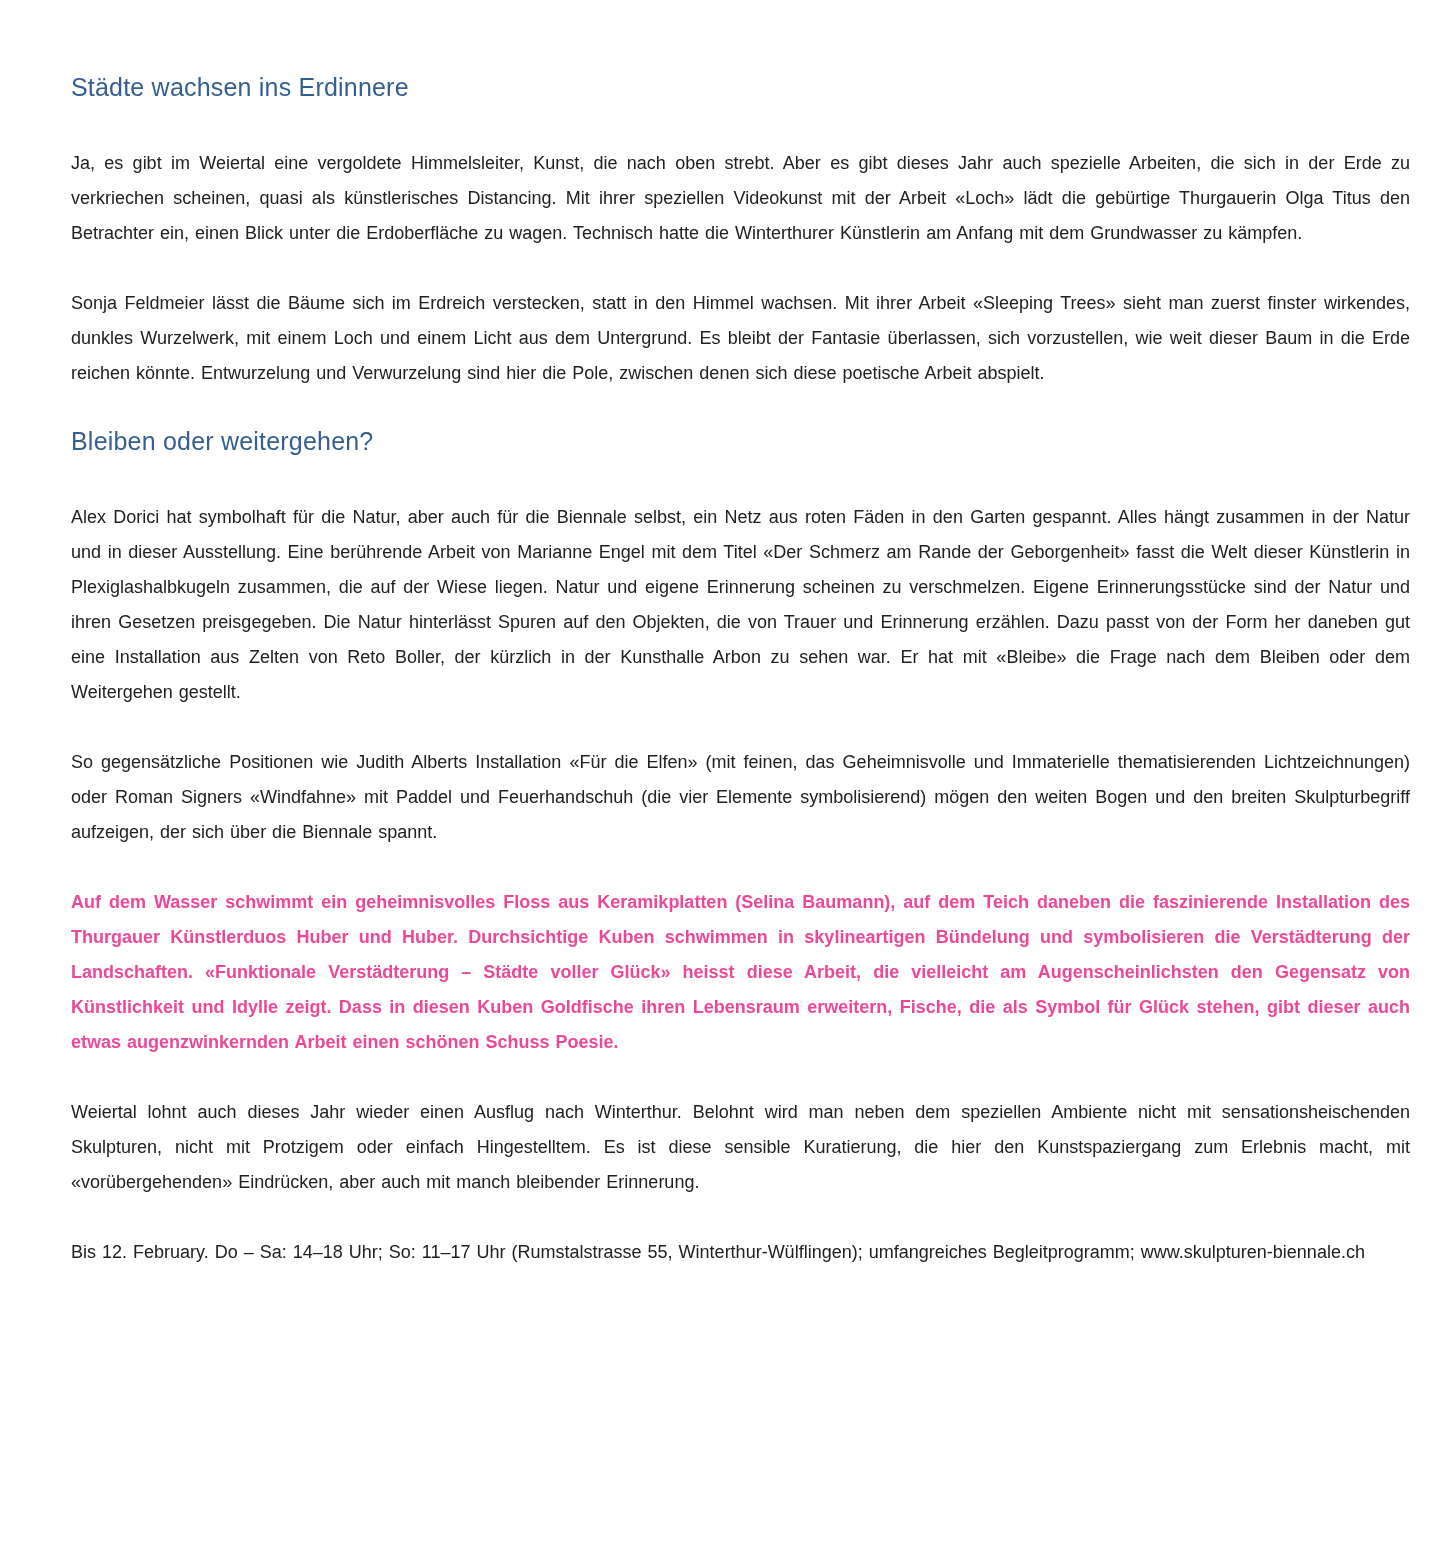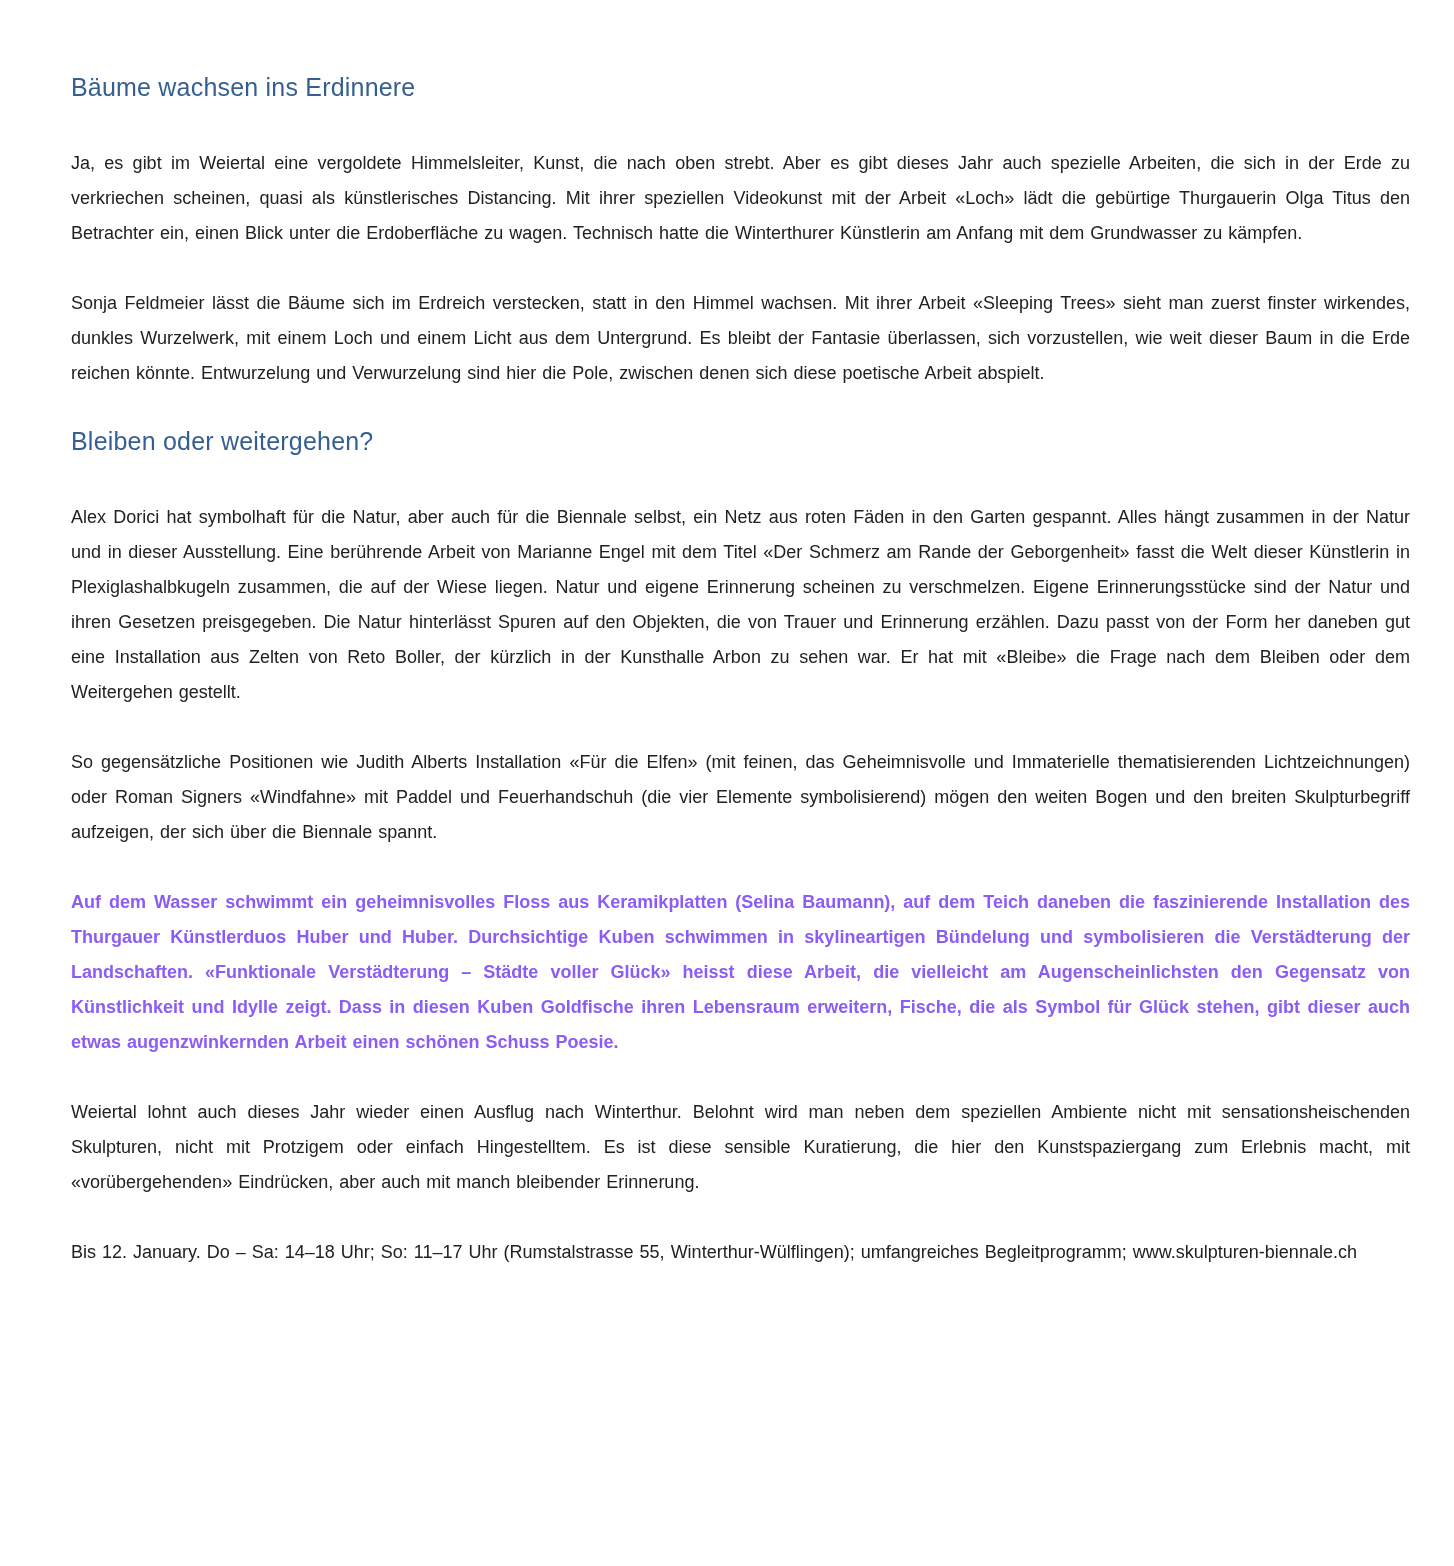--- a/index.html
+++ b/index.html
@@ -35,42 +35,42 @@
   .para {
     font-size: 18px;
     line-height: 35px;
     text-align: justify;
     margin: 12px 0 35px 0;
     color: #212121;
     word-spacing: 1px;
   }
   .para.bold {
     font-weight: 700;
-    color: #8b5cf6;
+    color: #ec4899;
   }
   .para.last {
     margin-bottom: 0;
   }
 </style>
 </head>
 <body>
 
 <main class="page">
 
-  <h2 class="section-heading">Bäume wachsen ins Erdinnere</h2>
+  <h2 class="section-heading">Städte wachsen ins Erdinnere</h2>
 
   <p class="para">Ja, es gibt im Weiertal eine vergoldete Himmelsleiter, Kunst, die nach oben strebt. Aber es gibt dieses Jahr auch spezielle Arbeiten, die sich in der Erde zu verkriechen scheinen, quasi als künstlerisches Distancing. Mit ihrer speziellen Videokunst mit der Arbeit «Loch» lädt die gebürtige Thurgauerin Olga Titus den Betrachter ein, einen Blick unter die Erdoberfläche zu wagen. Technisch hatte die Winterthurer Künstlerin am Anfang mit dem Grundwasser zu kämpfen.</p>
 
   <p class="para">Sonja Feldmeier lässt die Bäume sich im Erdreich verstecken, statt in den Himmel wachsen. Mit ihrer Arbeit «Sleeping Trees» sieht man zuerst finster wirkendes, dunkles Wurzelwerk, mit einem Loch und einem Licht aus dem Untergrund. Es bleibt der Fantasie überlassen, sich vorzustellen, wie weit dieser Baum in die Erde reichen könnte. Entwurzelung und Verwurzelung sind hier die Pole, zwischen denen sich diese poetische Arbeit abspielt.</p>
 
   <h2 class="section-heading second">Bleiben oder weitergehen?</h2>
 
   <p class="para">Alex Dorici hat symbolhaft für die Natur, aber auch für die Biennale selbst, ein Netz aus roten Fäden in den Garten gespannt. Alles hängt zusammen in der Natur und in dieser Ausstellung. Eine berührende Arbeit von Marianne Engel mit dem Titel «Der Schmerz am Rande der Geborgenheit» fasst die Welt dieser Künstlerin in Plexiglashalbkugeln zusammen, die auf der Wiese liegen. Natur und eigene Erinnerung scheinen zu verschmelzen. Eigene Erinnerungsstücke sind der Natur und ihren Gesetzen preisgegeben. Die Natur hinterlässt Spuren auf den Objekten, die von Trauer und Erinnerung erzählen. Dazu passt von der Form her daneben gut eine Installation aus Zelten von Reto Boller, der kürzlich in der Kunsthalle Arbon zu sehen war. Er hat mit «Bleibe» die Frage nach dem Bleiben oder dem Weitergehen gestellt.</p>
 
   <p class="para">So gegensätzliche Positionen wie Judith Alberts Installation «Für die Elfen» (mit feinen, das Geheimnisvolle und Immaterielle thematisierenden Lichtzeichnungen) oder Roman Signers «Windfahne» mit Paddel und Feuerhandschuh (die vier Elemente symbolisierend) mögen den weiten Bogen und den breiten Skulpturbegriff aufzeigen, der sich über die Biennale spannt.</p>
 
   <p class="para bold">Auf dem Wasser schwimmt ein geheimnisvolles Floss aus Keramikplatten (Selina Baumann), auf dem Teich daneben die faszinierende Installation des Thurgauer Künstlerduos Huber und Huber. Durchsichtige Kuben schwimmen in skylineartigen Bündelung und symbolisieren die Verstädterung der Landschaften. «Funktionale Verstädterung – Städte voller Glück» heisst diese Arbeit, die vielleicht am Augenscheinlichsten den Gegensatz von Künstlichkeit und Idylle zeigt. Dass in diesen Kuben Goldfische ihren Lebensraum erweitern, Fische, die als Symbol für Glück stehen, gibt dieser auch etwas augenzwinkernden Arbeit einen schönen Schuss Poesie.</p>
 
   <p class="para">Weiertal lohnt auch dieses Jahr wieder einen Ausflug nach Winterthur. Belohnt wird man neben dem speziellen Ambiente nicht mit sensationsheischenden Skulpturen, nicht mit Protzigem oder einfach Hingestelltem. Es ist diese sensible Kuratierung, die hier den Kunstspaziergang zum Erlebnis macht, mit «vorübergehenden» Eindrücken, aber auch mit manch bleibender Erinnerung.</p>
 
-  <p class="para last">Bis 12. January. Do – Sa: 14–18 Uhr; So: 11–17 Uhr (Rumstalstrasse 55, Winterthur-Wülflingen); umfangreiches Begleitprogramm; www.skulpturen-biennale.ch</p>
+  <p class="para last">Bis 12. February. Do – Sa: 14–18 Uhr; So: 11–17 Uhr (Rumstalstrasse 55, Winterthur-Wülflingen); umfangreiches Begleitprogramm; www.skulpturen-biennale.ch</p>
 
 </main>
 
 </body></html>

